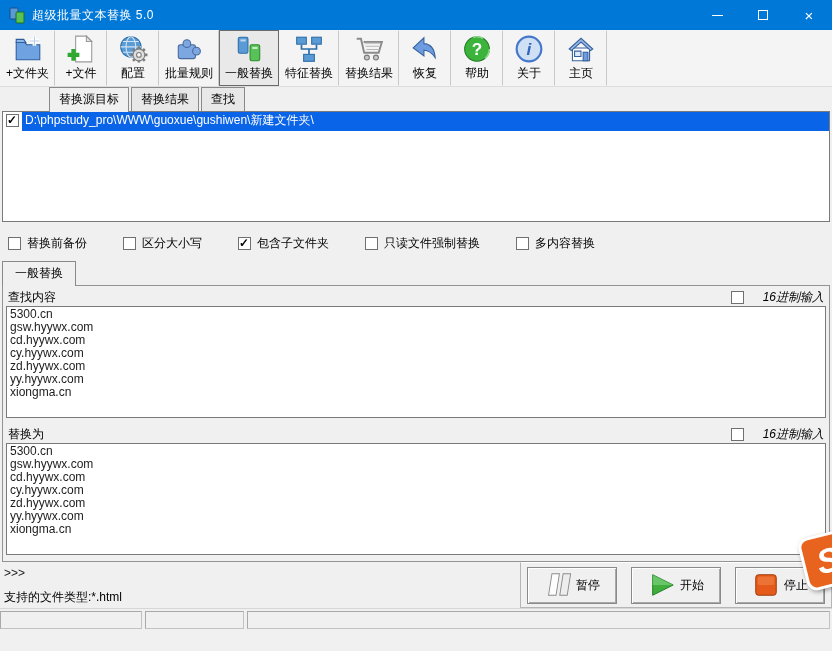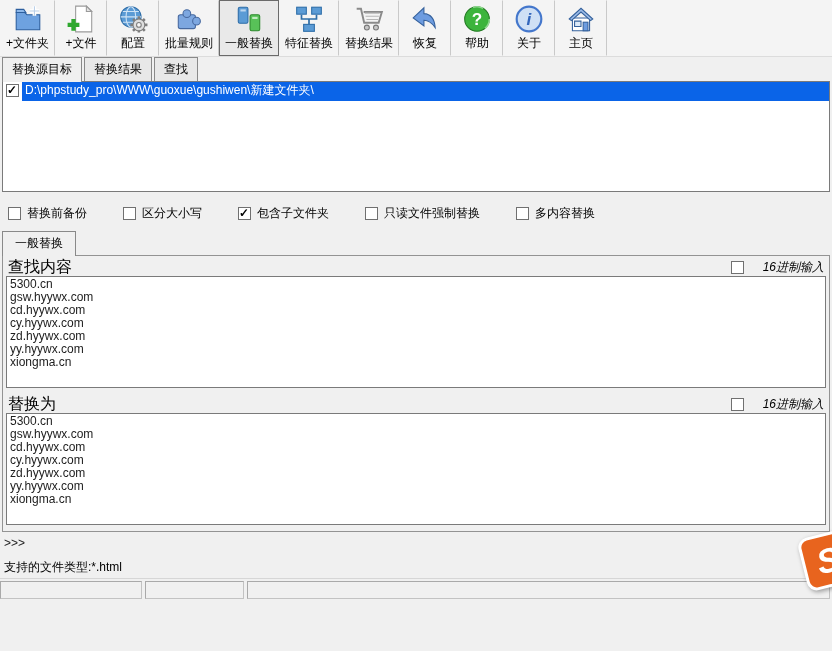--- a/index.html
+++ b/index.html
@@ -22,21 +22,21 @@
   .menu-item { padding:3px 9px; cursor:default; }
 
   
   .toolbar { height:57px; background:#f4f4f4; display:flex; align-items:stretch; border-bottom:1px solid #dcdcdc; }
   .tbtn { display:flex; flex-direction:column; align-items:center; justify-content:flex-start; padding:3px 5px 1px; min-width:52px; border:1px solid transparent; border-right:1px solid #c9c9c9; cursor:pointer; }
   .tbtn .ticon { width:30px; height:30px; }
   .tbtn .tlabel { font-size:12px; margin-top:1px; white-space:nowrap; }
   .tbtn.active { border:1px solid #6a6a6a; background:#e9e9e9; }
 
   
-  .tabstrip { display:flex; align-items:flex-end; height:23px; padding-left:2px; margin-top:1px; }
+  .tabstrip { display:flex; align-items:flex-end; height:23px; padding-left:2px; margin-top:1px;margin-left:47px; }
   .tab { padding:3px 9px 3px; border:1px solid #898989; border-bottom:none; background:#e8e8e8; margin-right:2px; cursor:pointer; position:relative; }
   .tab.active { background:#f0f0f0; padding-bottom:4px; z-index:2; margin-bottom:-1px; }
 
   
   .listbox { height:111px; margin:0 2px; background:#fff; border:1px solid #7a7a7a; overflow:hidden; position:relative; z-index:1; }
   .list-row { display:flex; align-items:center; height:17px; cursor:default; }
   .row-text { flex:1; background:#0a64e8; color:#fff; padding:1px 3px 2px; white-space:nowrap; overflow:hidden; }
 
   
   .cb { width:13px; height:13px; background:#fff; border:1px solid #707070; display:inline-block; position:relative; flex:0 0 auto; }
@@ -45,21 +45,21 @@
 
   
   .options-row { display:flex; align-items:center; height:26px; margin:8px 2px 0; padding-left:6px; gap:36px; }
   .opt { display:flex; align-items:center; gap:6px; cursor:pointer; }
 
   
   .inner-tabstrip { display:flex; align-items:flex-end; height:22px; margin:7px 2px 0; }
   .inner-tab { padding:3px 12px 4px; border:1px solid #898989; border-bottom:none; background:#f0f0f0; margin-bottom:-1px; z-index:3; position:relative; cursor:pointer; }
   .tabpanel { position:relative; margin:0 2px; height:277px; border:1px solid #939393; background:#f0f0f0; padding:2px 3px 0; }
   .field-row { display:flex; align-items:center; height:18px; padding:0 2px; }
-  .field-label { font-size:16px; }
+  .field-label { font-size:12px; }
   .hex-opt { margin-left:auto; display:flex; align-items:center; gap:19px; cursor:pointer;font-style:italic; }
   .textbox { height:112px; background:#fff; border:1px solid #7a7a7a; padding:1px 3px; white-space:pre; overflow:hidden; font-family:Liberation Sans, sans-serif; font-size:12px; line-height:13px; color:#1c1c1c; cursor:text; }
   .gap7 { height:7px; }
 
   
   .discuz-badge { position:absolute; left:802px; top:533px; width:52px; height:54px; background:#e8641e; border:3px solid #fff; border-radius:10px; transform:rotate(-14deg); box-shadow:1px 2px 4px rgba(0,0,0,.35); display:flex; align-items:center; justify-content:center; color:#fff; font-size:34px; font-weight:bold; font-style:italic; z-index:5; }
 
   
   .bottombar { position:relative; height:46px; display:flex; }
   .bottom-left { flex:1; padding:4px 0 0 4px; }
@@ -73,20 +73,38 @@
   
   .statusbar { height:22px; border-top:1px solid #d6d6d6; display:flex; gap:3px; padding:2px 2px 2px 0; }
   .status-cell { border:1px solid #c2c2c2; border-top-color:#a9a9a9; border-left-color:#a9a9a9; background:#f0f0f0; height:18px; }
   .sc1 { width:142px; } .sc2 { width:99px; } .sc3 { flex:1; }
 </style>
 </head>
 <body>
 
 <div class="page">
 
+  <div class="titlebar">
+    <svg class="app-icon" viewBox="0 0 18 18">
+      <rect x="2" y="2" width="8" height="11" rx="1" fill="#5b9bd5" stroke="#1d4f86"></rect>
+      <rect x="8" y="6" width="8" height="11" rx="1" fill="#58c158" stroke="#1e6e1e"></rect>
+    </svg>
+    <span class="title-text">超级批量文本替换 5.0</span>
+    <div class="win-controls">
+      <div class="win-btn">
+          <span class="glyph-min"></span>
+        </div>
+      <div class="win-btn">
+          <span class="glyph-max"></span>
+        </div>
+      <div class="win-btn">
+          <span class="glyph-close">×</span>
+        </div>
+    </div>
+  </div>
 
 
   <div class="toolbar">
 
     <div class="tbtn">
       <svg class="ticon" viewBox="0 0 28 28">
         <path d="M3 8h8l2 2h12v14H3z" fill="#6ea2e0" stroke="#2d5f9e"></path>
         <path d="M3 8V5h7l2 3z" fill="#8db8ea" stroke="#2d5f9e"></path>
         <path d="M20 2v9M15.5 6.5h9" stroke="#fff" stroke-width="3.4"></path>
         <path d="M20 2v9M15.5 6.5h9" stroke="#b9cfe8" stroke-width="1"></path>
@@ -265,20 +283,45 @@
 xiongma.cn</div>
   </div>
 
   <div class="discuz-badge">S</div>
 
   <div class="bottombar">
     <div class="bottom-left">
       <div class="prompt-line">&gt;&gt;&gt;</div>
       <div class="filetypes-line">支持的文件类型:*.html</div>
     </div>
+    <div class="btn-panel">
+      <div class="action-btn">
+        <svg class="aicon" viewBox="0 0 30 30">
+          <g transform="skewX(-9) translate(4,0)">
+            <rect x="5" y="3" width="8" height="23" fill="#fdfdfd" stroke="#8a8a8a"></rect>
+            <rect x="17" y="3" width="8" height="23" fill="#ededed" stroke="#8a8a8a"></rect>
+          </g>
+        </svg>
+        <span class="alabel">暂停</span>
+      </div>
+      <div class="action-btn">
+        <svg class="aicon" viewBox="0 0 30 30">
+          <path d="M5 4 L27 15 L5 26 z" fill="#3fae3f" stroke="#1e7a1e"></path>
+          <path d="M5 4 L27 15 L5 15 z" fill="#8bd98b" opacity=".55"></path>
+        </svg>
+        <span class="alabel">开始</span>
+      </div>
+      <div class="action-btn">
+        <svg class="aicon" viewBox="0 0 30 30">
+          <rect x="4" y="4" width="22" height="22" rx="3" fill="#e55a1a" stroke="#9c3708"></rect>
+          <rect x="6" y="6" width="18" height="9" rx="2" fill="#f08448" opacity=".6"></rect>
+        </svg>
+        <span class="alabel">停止</span>
+      </div>
+    </div>
 
   </div>
 
   <div class="statusbar">
     <div class="status-cell sc1"></div>
     <div class="status-cell sc2"></div>
     <div class="status-cell sc3"></div>
   </div>
 
 </div>

